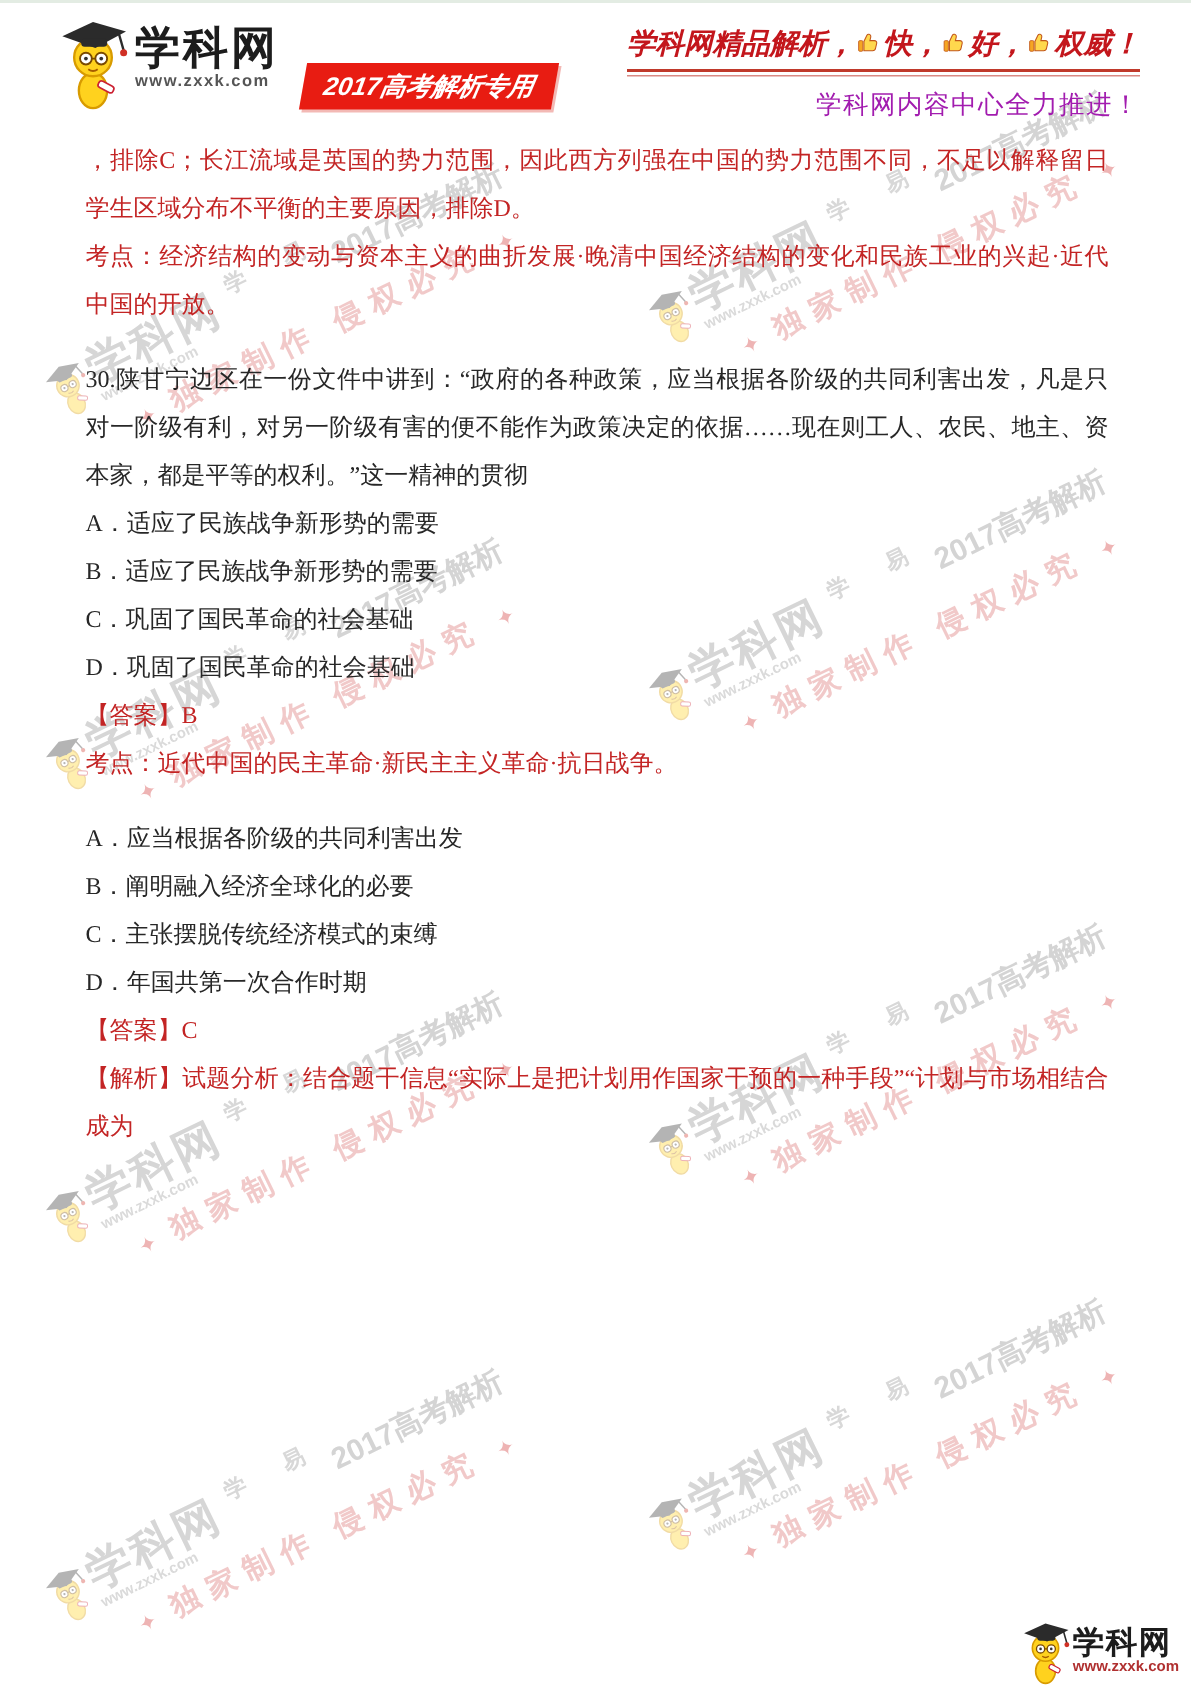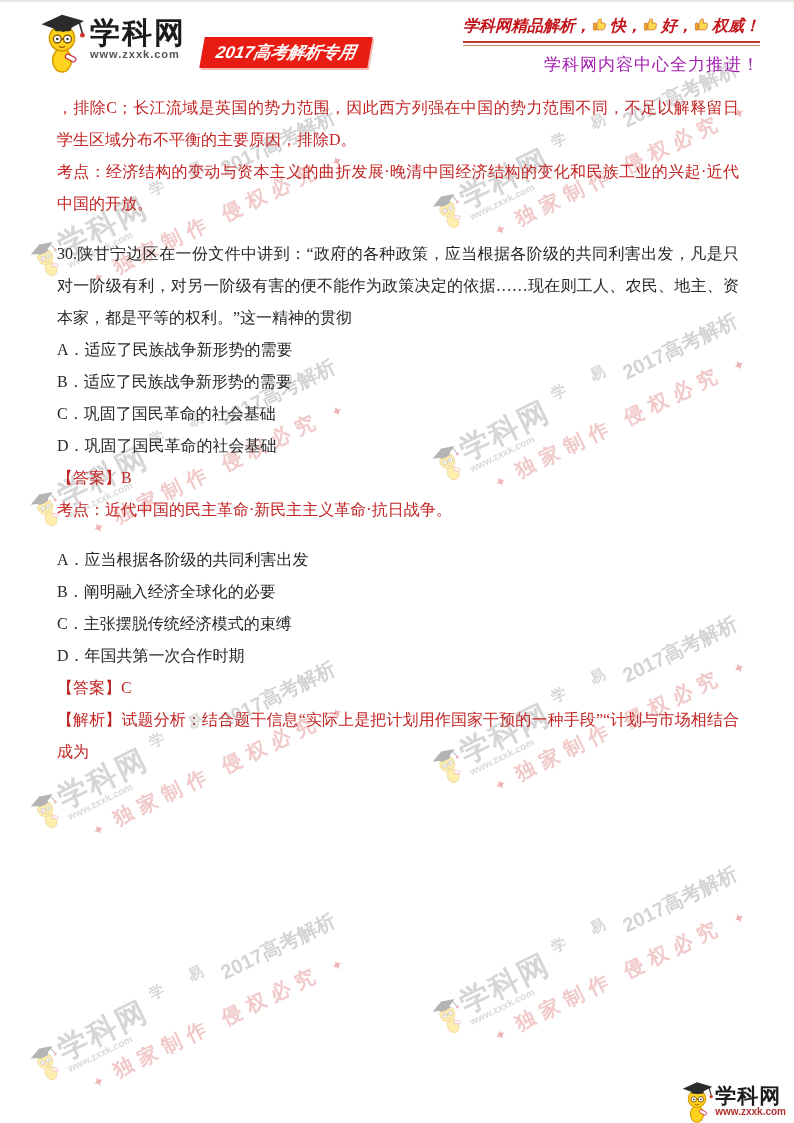--- a/index.html
+++ b/index.html
@@ -17,21 +17,21 @@
   .logo-name { font-size:30px; font-weight:bold; color:#1c1c1c; letter-spacing:2px; line-height:30px; }
   .logo-url  { font-size:11px; color:#555; font-weight:bold; letter-spacing:1px; }
   .badge {
     align-self:flex-end; margin:0 0 8px 16px; padding:4px 14px;
     background:#e81c12; color:#fff; font-weight:bold; font-size:17px; font-style:italic;
     transform:skewX(-10deg); box-shadow:2px 2px 0 #f3b9b5;
     font-family:"Liberation Sans","DejaVu Sans",sans-serif; white-space:nowrap;
   }
   .header-right { text-align:right; margin-top:6px; font-family:"Liberation Sans","DejaVu Sans",sans-serif; }
   .slogan-main {
-    display:inline-block; color:#c3161c; font-weight:bold; font-style:italic; font-size:16px;
+    display:inline-block; color:#c3161c; font-weight:bold; font-style:italic; font-size:19px;
     padding-bottom:4px; border-bottom:2px solid #c0392b; position:relative; white-space:nowrap;
   }
   .slogan-main::after { content:""; position:absolute; left:0; right:0; bottom:-5px; height:1px; background:#d98a84; }
   .thumb-icon { width:17px; height:17px; vertical-align:-2px; margin:0 1px; }
   .slogan-sub { margin-top:10px; font-size:17px; font-weight:normal; color:#a21caf; letter-spacing:1px; }
   
   .content { position:absolute; top:90px; left:57px; width:682px; z-index:2; font-size:16px; line-height:32px; text-align:justify; }
   .red   { color:#c32424; }
   .black { color:#272727; }
   .content p { margin:0; }

